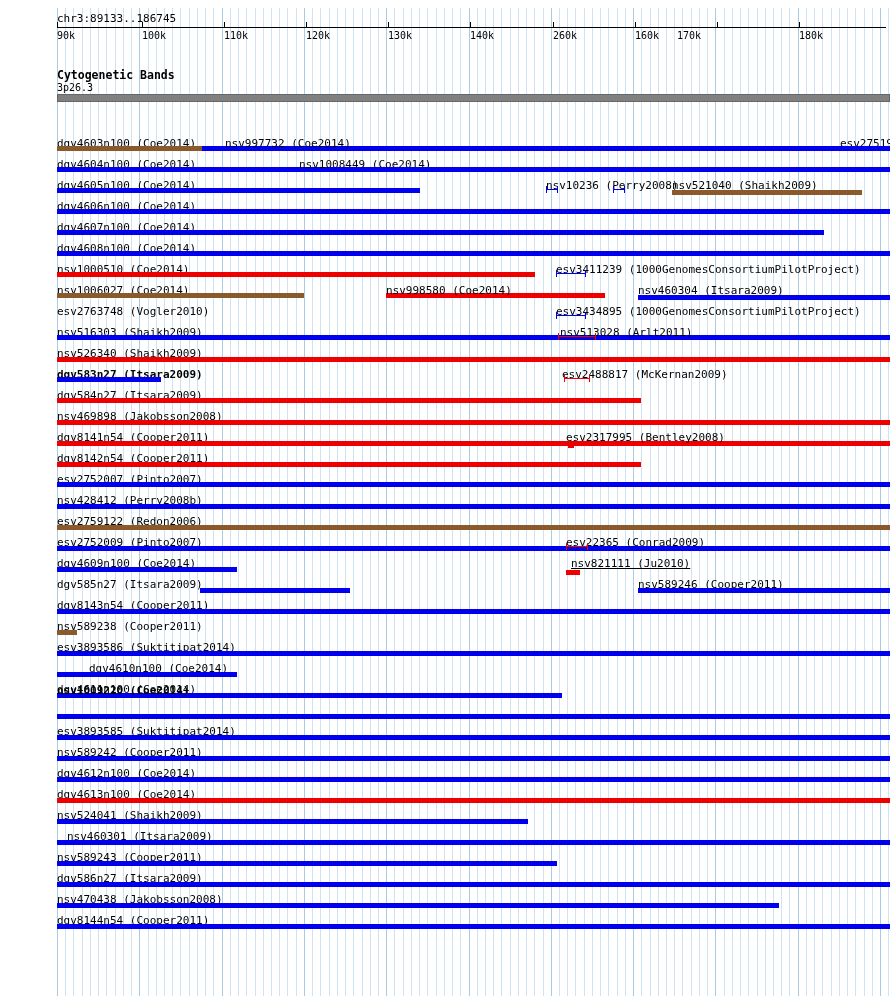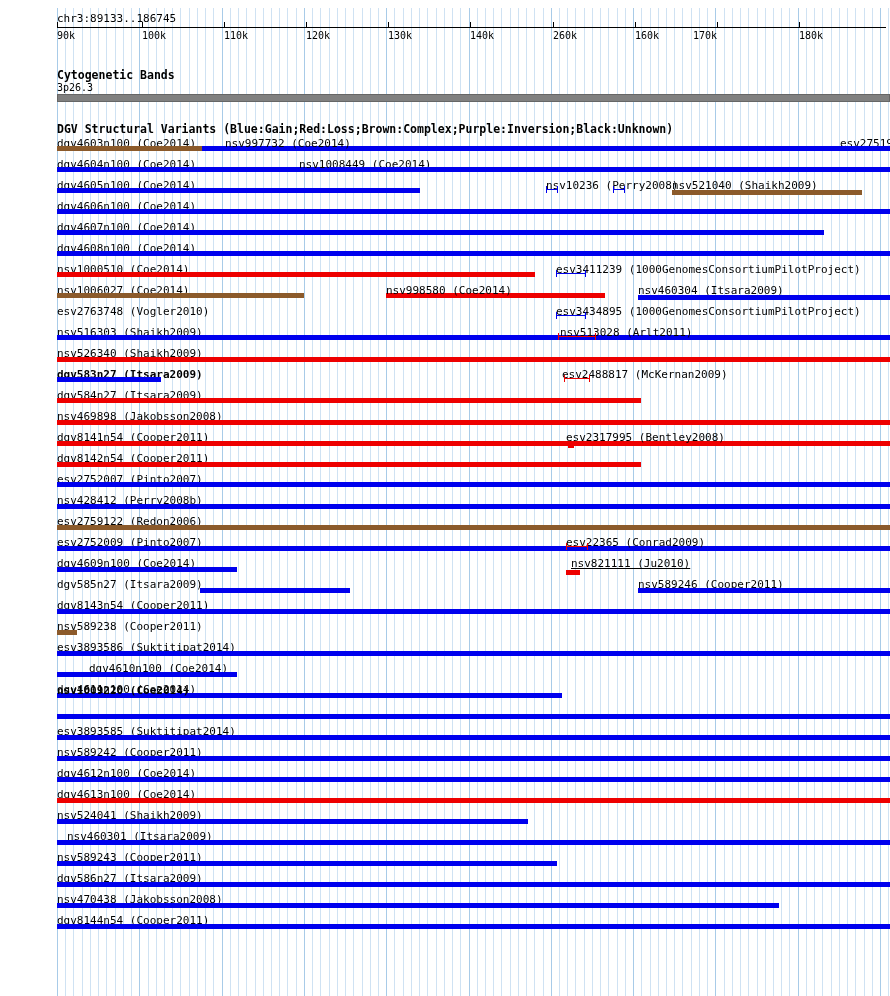--- a/index.html
+++ b/index.html
@@ -240,30 +240,29 @@
       <div class="tick-label" style="left: 306px;">120k</div>
       <div class="tick" style="left: 388px;"></div>
       <div class="tick-label" style="left: 388px;">130k</div>
       <div class="tick" style="left: 470px;"></div>
       <div class="tick-label" style="left: 470px;">140k</div>
       <div class="tick" style="left: 553px;"></div>
       <div class="tick-label" style="left: 553px;">260k</div>
       <div class="tick" style="left: 635px;"></div>
       <div class="tick-label" style="left: 635px;">160k</div>
       <div class="tick" style="left: 717px;"></div>
-      <div class="tick-label" style="left: 693px;">170k</div>
+      <div class="tick-label" style="left: 677px;">170k</div>
       <div class="tick" style="left: 799px;"></div>
       <div class="tick-label" style="left: 799px;">180k</div>
     </div>
 
   <div class="section-title" style="left:57px; top:68px;">Cytogenetic Bands</div>
   <div class="band-label" style="left:57px; top:82px;">3p26.3</div>
   <div class="ideogram" style="left:57px; top:94px; width:833px; height:8px;"></div>
 
-  <div class="section-title" style="left:57px; top:122px;">DGV Structural Variants (Blue:Gain;Red:Loss;Brown:Complex;Purple:Inversion;Black:Unknown)</div>
 
   <div id="dgv-tracks">
       <div class="track-label" style="left: 57px; top: 137px;">dgv4603n100 (Coe2014)</div>
       <div class="feature feat-complex" style="left: 57px; top: 146px; width: 145px;"></div>
       <div class="feature feat-gain" style="left: 202px; top: 146px; width: 630px;"></div>
       <div class="track-label" style="left: 225px; top: 137px;">nsv997732 (Coe2014)</div>
       <div class="track-label" style="left: 840px; top: 137px;">esv27519</div>
       <div class="feature feat-gain" style="left: 812px; top: 146px; width: 78px;"></div>
       <div class="track-label" style="left: 57px; top: 158px;">dgv4604n100 (Coe2014)</div>
       <div class="feature feat-gain" style="left: 57px; top: 167px; width: 833px;"></div>

